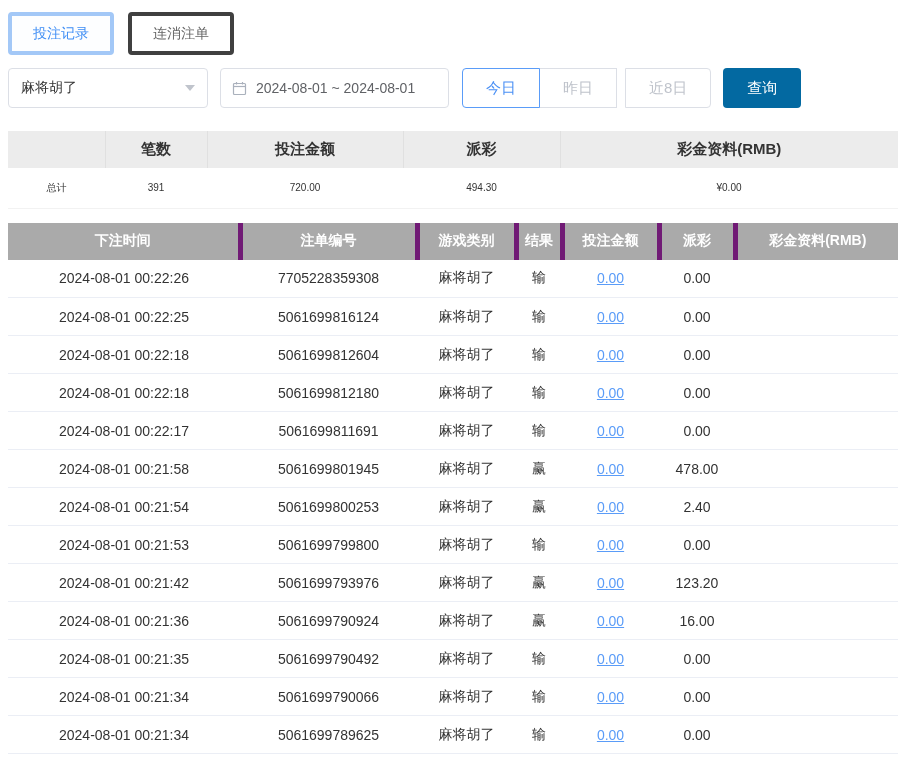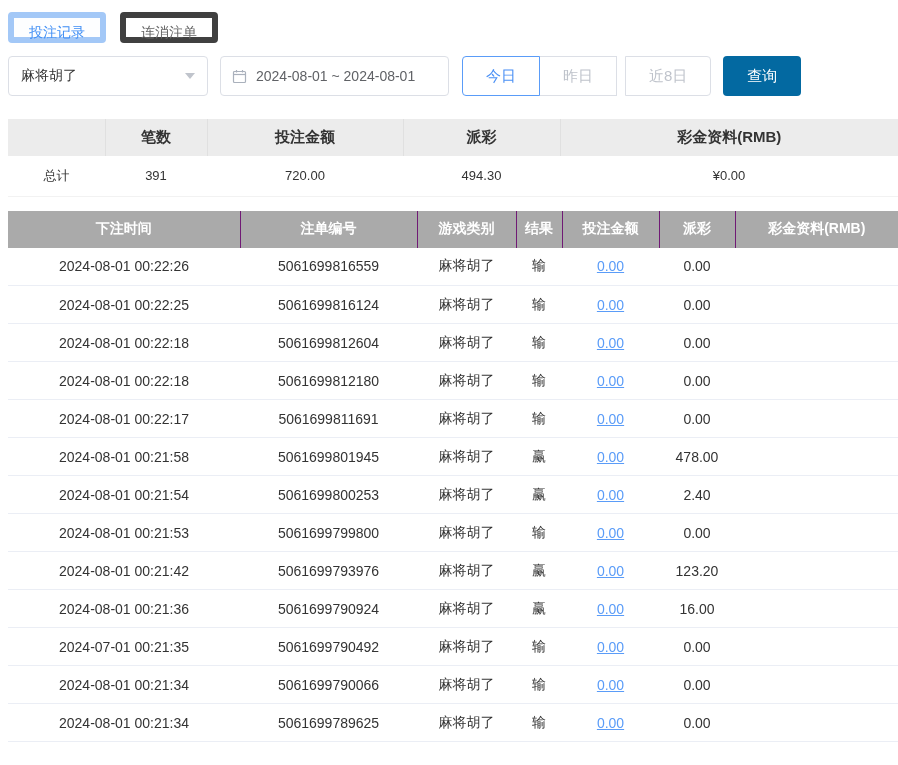--- a/index.html
+++ b/index.html
@@ -8,22 +8,22 @@
     background: #ffffff;
     font-family: "Liberation Sans", "DejaVu Sans", sans-serif;
     font-size: 14px;
     color: #333;
   }
   .page { padding: 12px 0 0 8px; width: 898px; }
 
   
   .tabs { display: flex; gap: 14px; margin-bottom: 13px; }
   .tab {
-    height: 31px; padding: 0 15px;
-    border: 6px solid #404040; border-radius: 4px;
+    height: 43px; padding: 0 21px;
+    border: 4px solid #404040; border-radius: 4px;
     background: #fff; color: #666; font-size: 14px;
     font-family: inherit; cursor: pointer; line-height: 29px;
   }
   .tab.active { border-color: #a3c8f7; color: #3f8ef5; background: #fdfeff; }
 
   
   .filter-bar { display: flex; align-items: center; margin-bottom: 23px; }
   .select {
     width: 200px; height: 40px;
     border: 1px solid #dcdfe6; border-radius: 4px;
@@ -63,30 +63,30 @@
   
   table { border-collapse: collapse; table-layout: fixed; }
   .summary { width: 890px; margin-bottom: 14px; text-align: center; }
   .summary th {
     background: #ececec; height: 37px;
     font-weight: bold; color: #333; font-size: 15px;
     border-right: 1px solid #e0e0e0;
   }
   .summary th:last-child { border-right: none; }
   .summary td {
-    background: #fff; height: 40px; font-size: 13px; color: #333;
+    background: #fff; height: 40px; font-size: 10px; color: #333;
     border-bottom: 1px solid #f2f2f2;
   }
 
   
   .records { width: 890px; text-align: center; }
   .records thead th {
     background: #aaaaaa; color: #ffffff;
     height: 37px; font-weight: bold; font-size: 14px;
-    border-right: 1px solid #701a75;
+    border-right: 5px solid #701a75;
   }
   .records thead th:last-child { border-right: none; }
   .records tbody td {
     height: 38px; border-bottom: 1px solid #ebeef5;
     font-size: 14px; color: #333; background: #fff;
   }
   .bet-link { color: #5a9cf8; text-decoration: underline; cursor: pointer; }
 </style>
 </head>
 <body>
@@ -168,21 +168,21 @@
         <th>游戏类别</th>
         <th>结果</th>
         <th>投注金额</th>
         <th>派彩</th>
         <th>彩金资料(RMB)</th>
       </tr>
     </thead>
     <tbody>
   <tr>
     <td>2024-08-01 00:22:26</td>
-    <td>5061699816559</td>
+    <td>7705228359308</td>
     <td>麻将胡了</td>
     <td>输</td>
     <td><a class="bet-link">0.00</a></td>
     <td>0.00</td>
     <td></td>
   </tr>
 
   <tr>
     <td>2024-08-01 00:22:25</td>
     <td>5061699816124</td>
@@ -268,21 +268,21 @@
     <td>2024-08-01 00:21:36</td>
     <td>5061699790924</td>
     <td>麻将胡了</td>
     <td>赢</td>
     <td><a class="bet-link">0.00</a></td>
     <td>16.00</td>
     <td></td>
   </tr>
 
   <tr>
-    <td>2024-07-01 00:21:35</td>
+    <td>2024-08-01 00:21:35</td>
     <td>5061699790492</td>
     <td>麻将胡了</td>
     <td>输</td>
     <td><a class="bet-link">0.00</a></td>
     <td>0.00</td>
     <td></td>
   </tr>
 
   <tr>
     <td>2024-08-01 00:21:34</td>

